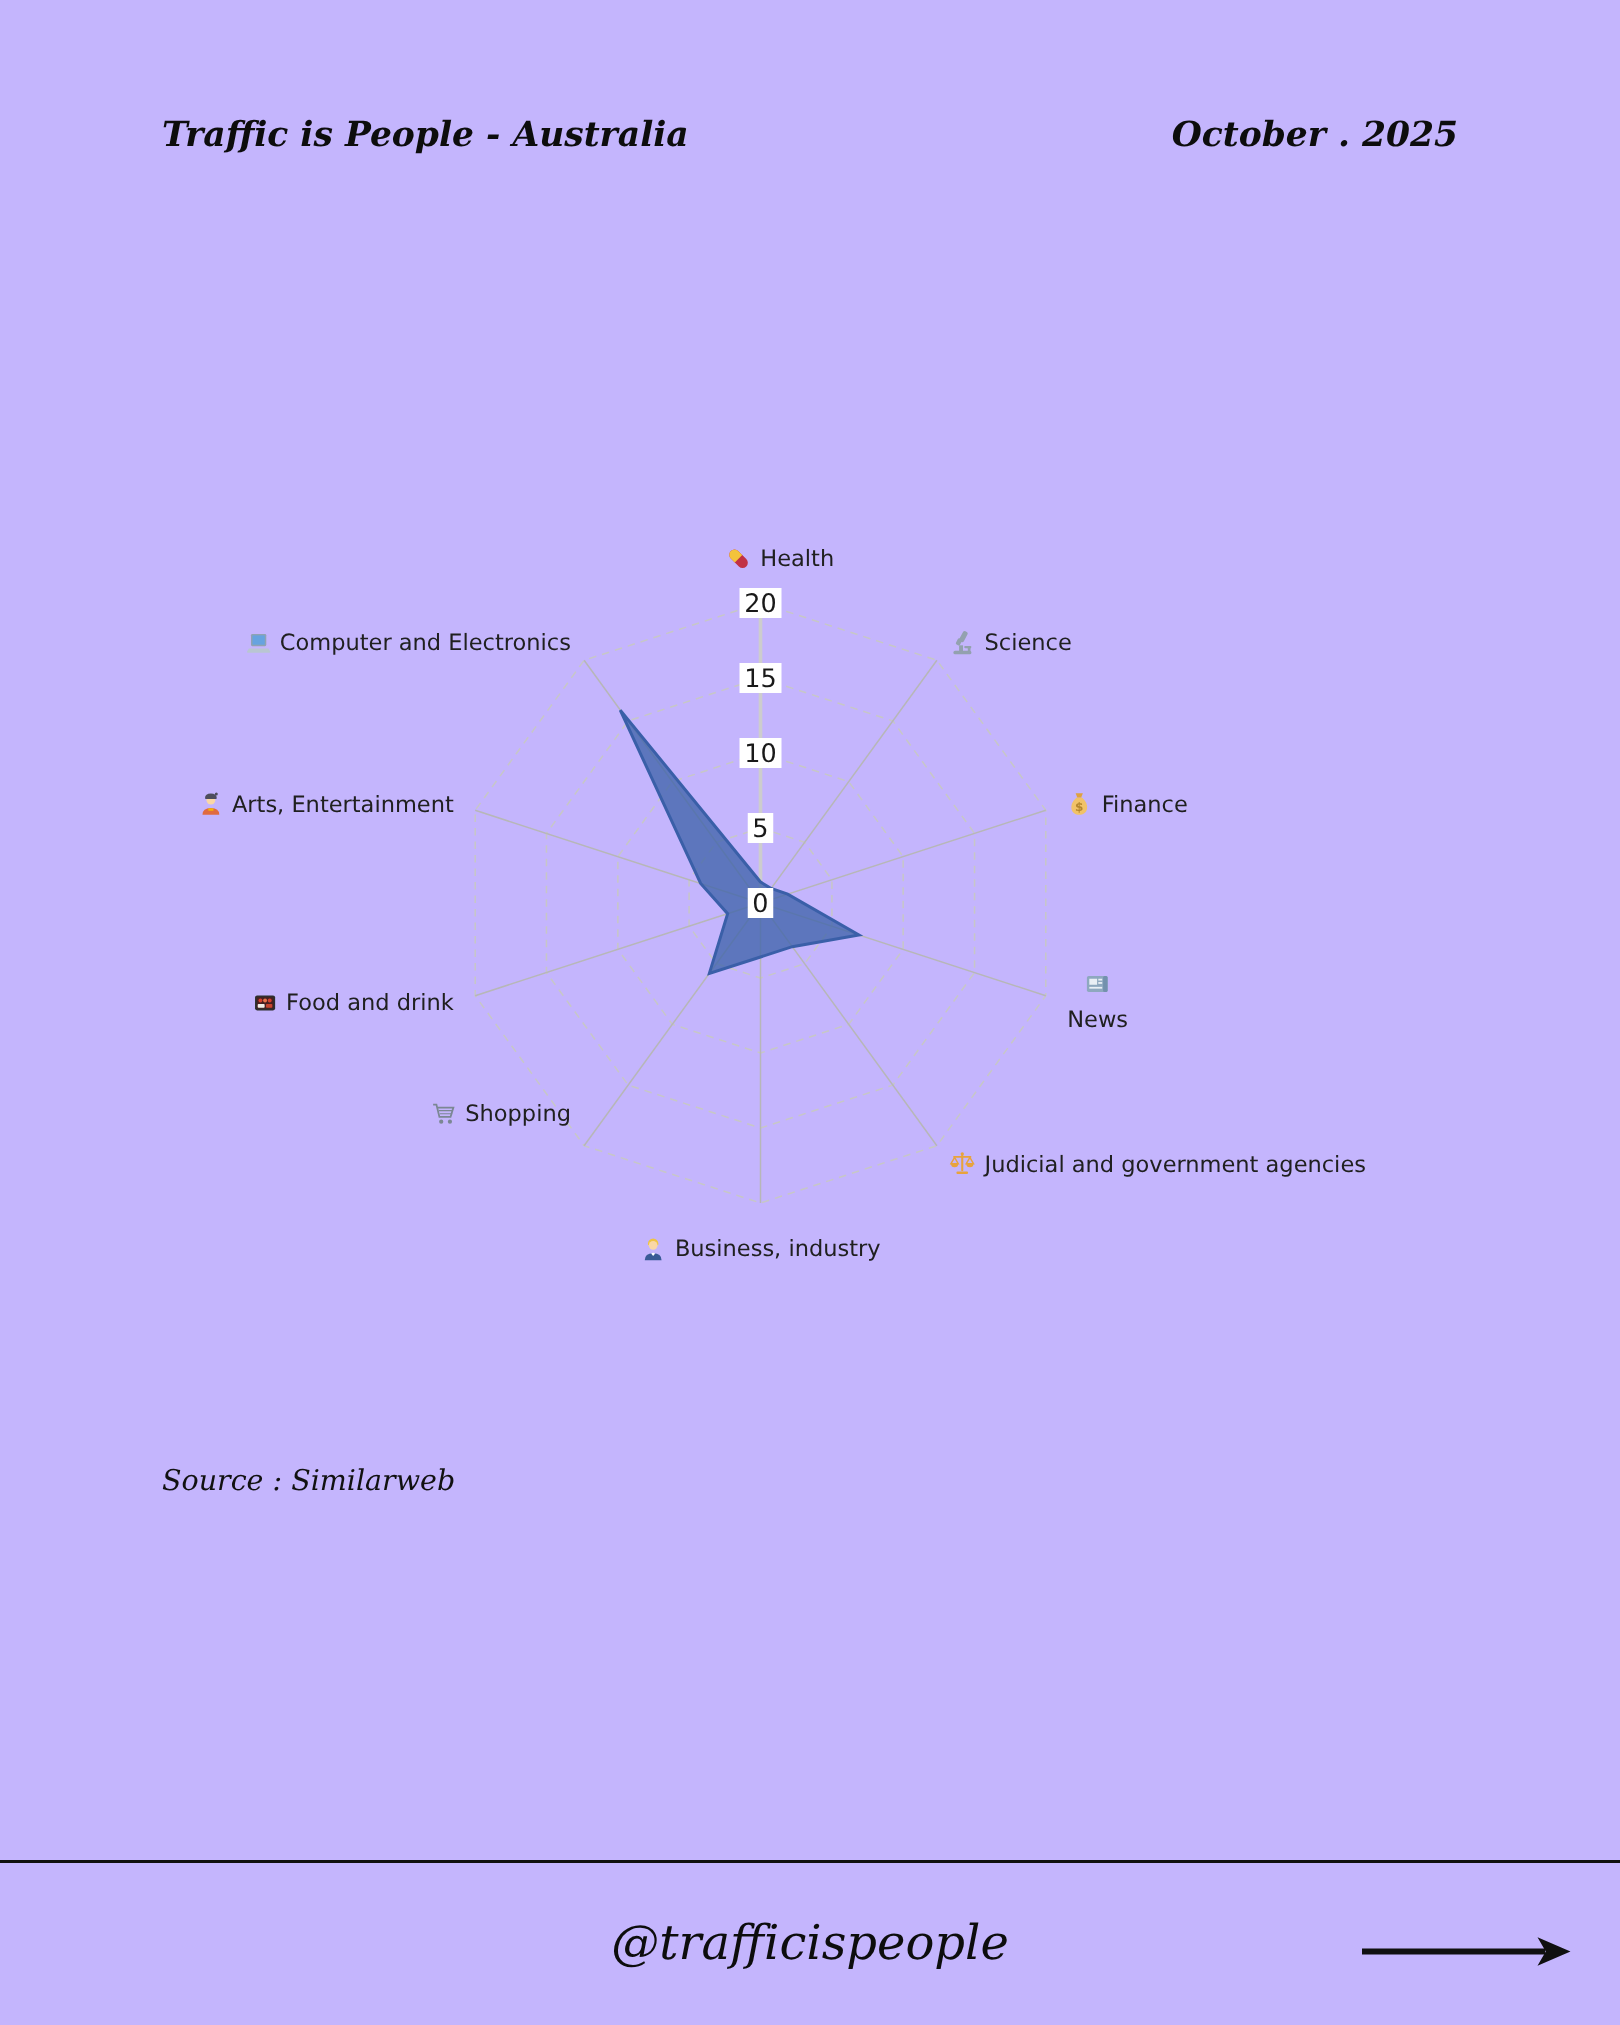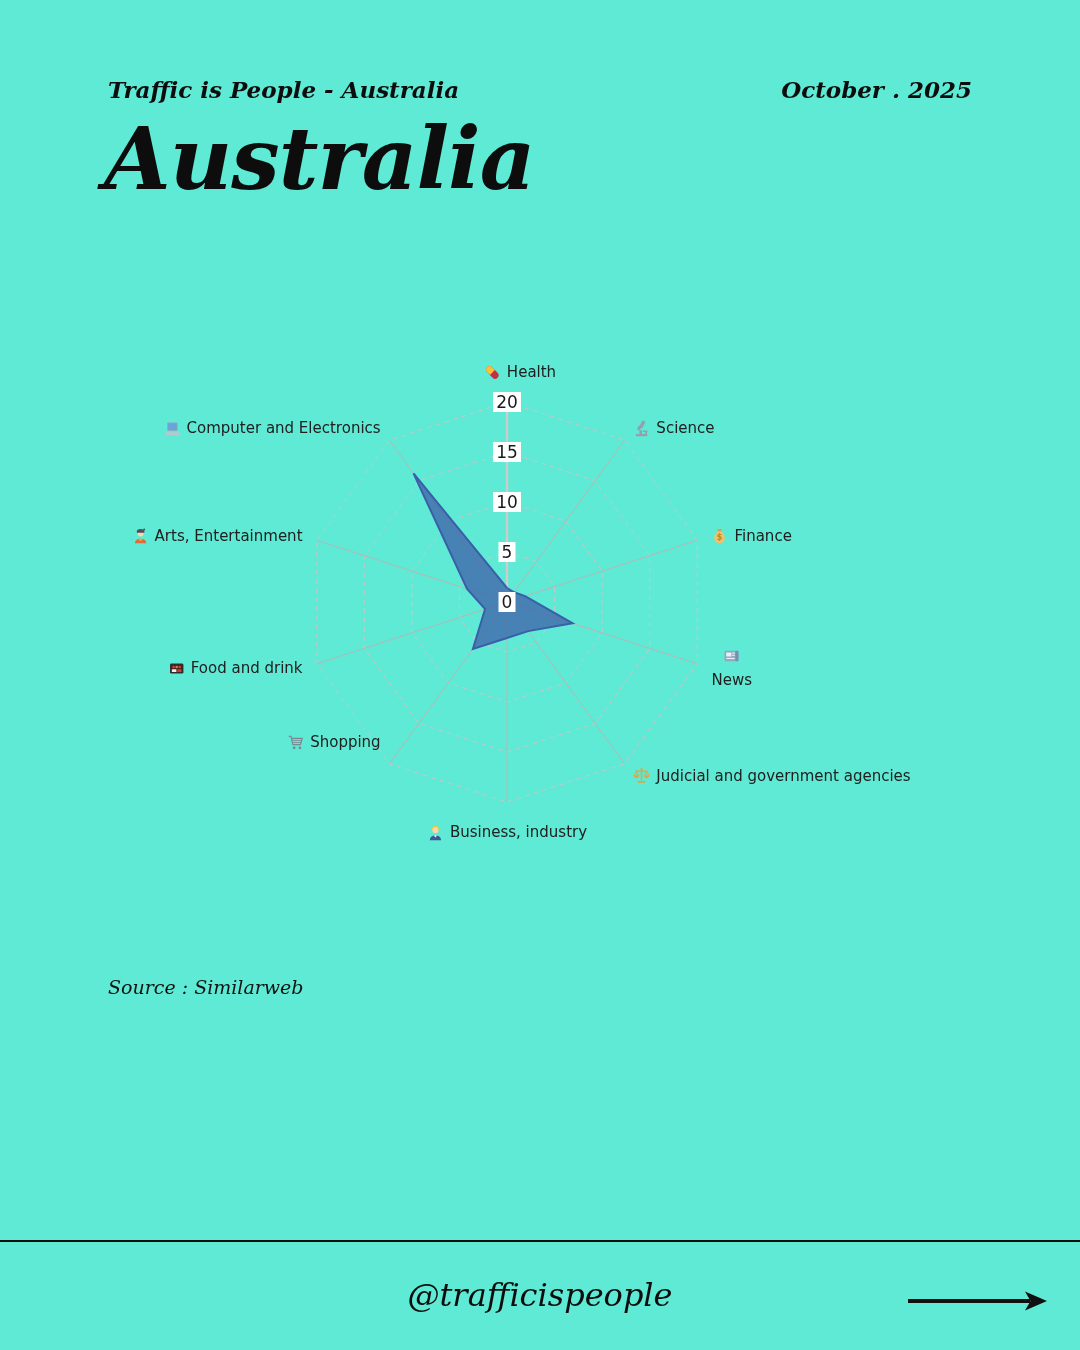--- a/index.html
+++ b/index.html
@@ -1,18 +1,18 @@
 <!DOCTYPE html>
 <html><head>
 <meta charset="utf-8">
 <style>
   * { margin:0; padding:0; box-sizing:border-box; }
   html,body { width:1080px; height:1350px; background:#ffffff; }
   body { font-family:"DejaVu Sans", sans-serif; position:relative; overflow:hidden; }
-  .page { position:absolute; inset:0; background:#5eead4; }
+  .page { position:absolute; inset:0; background:#c4b5fd; }
 
   .header-left {
     position:absolute; left:108px; top:76px;
     font-family:"DejaVu Serif", serif; font-style:italic; font-weight:700;
     font-size:23px; color:#0d0d0d; white-space:nowrap;
   }
   .header-right {
     position:absolute; right:108px; top:76px;
     font-family:"DejaVu Serif", serif; font-style:italic; font-weight:700;
     font-size:23px; color:#0d0d0d; white-space:nowrap;
@@ -47,21 +47,20 @@
   }
   .footer-arrow { position:absolute; left:906px; top:1289px; width:142px; height:24px; }
 </style>
 </head>
 <body>
 
 <div class="page">
 
   <div class="header-left">Traffic is People - Australia</div>
   <div class="header-right">October . 2025</div>
-  <div class="page-title">Australia</div>
 
   <svg id="radar-svg" viewBox="0 0 1080 1350" xmlns="http://www.w3.org/2000/svg">
       <polygon points="507.0,552.0 536.4,561.5 554.6,586.5 554.6,617.5 536.4,642.5 507.0,652.0 477.6,642.5 459.4,617.5 459.4,586.5 477.6,561.5" fill="none" stroke="#c7c7c7" stroke-width="1" stroke-dasharray="5 4"></polygon>
       <polygon points="507.0,502.0 565.8,521.1 602.1,571.1 602.1,632.9 565.8,682.9 507.0,702.0 448.2,682.9 411.9,632.9 411.9,571.1 448.2,521.1" fill="none" stroke="#c7c7c7" stroke-width="1" stroke-dasharray="5 4"></polygon>
       <polygon points="507.0,452.0 595.2,480.6 649.7,555.6 649.7,648.4 595.2,723.4 507.0,752.0 418.8,723.4 364.3,648.4 364.3,555.6 418.8,480.6" fill="none" stroke="#c7c7c7" stroke-width="1" stroke-dasharray="5 4"></polygon>
       <polygon points="507.0,402.0 624.6,440.2 697.2,540.2 697.2,663.8 624.6,763.8 507.0,802.0 389.4,763.8 316.8,663.8 316.8,540.2 389.4,440.2" fill="none" stroke="#c7c7c7" stroke-width="1" stroke-dasharray="5 4"></polygon>
       <line x1="507" y1="602" x2="507.0" y2="402.0" stroke="#cdcdcd" stroke-width="2.4"></line>
       <line x1="507" y1="602" x2="624.6" y2="440.2" stroke="#b7b7b7" stroke-width="1"></line>
       <line x1="507" y1="602" x2="697.2" y2="540.2" stroke="#b7b7b7" stroke-width="1"></line>
       <line x1="507" y1="602" x2="697.2" y2="663.8" stroke="#b7b7b7" stroke-width="1"></line>

